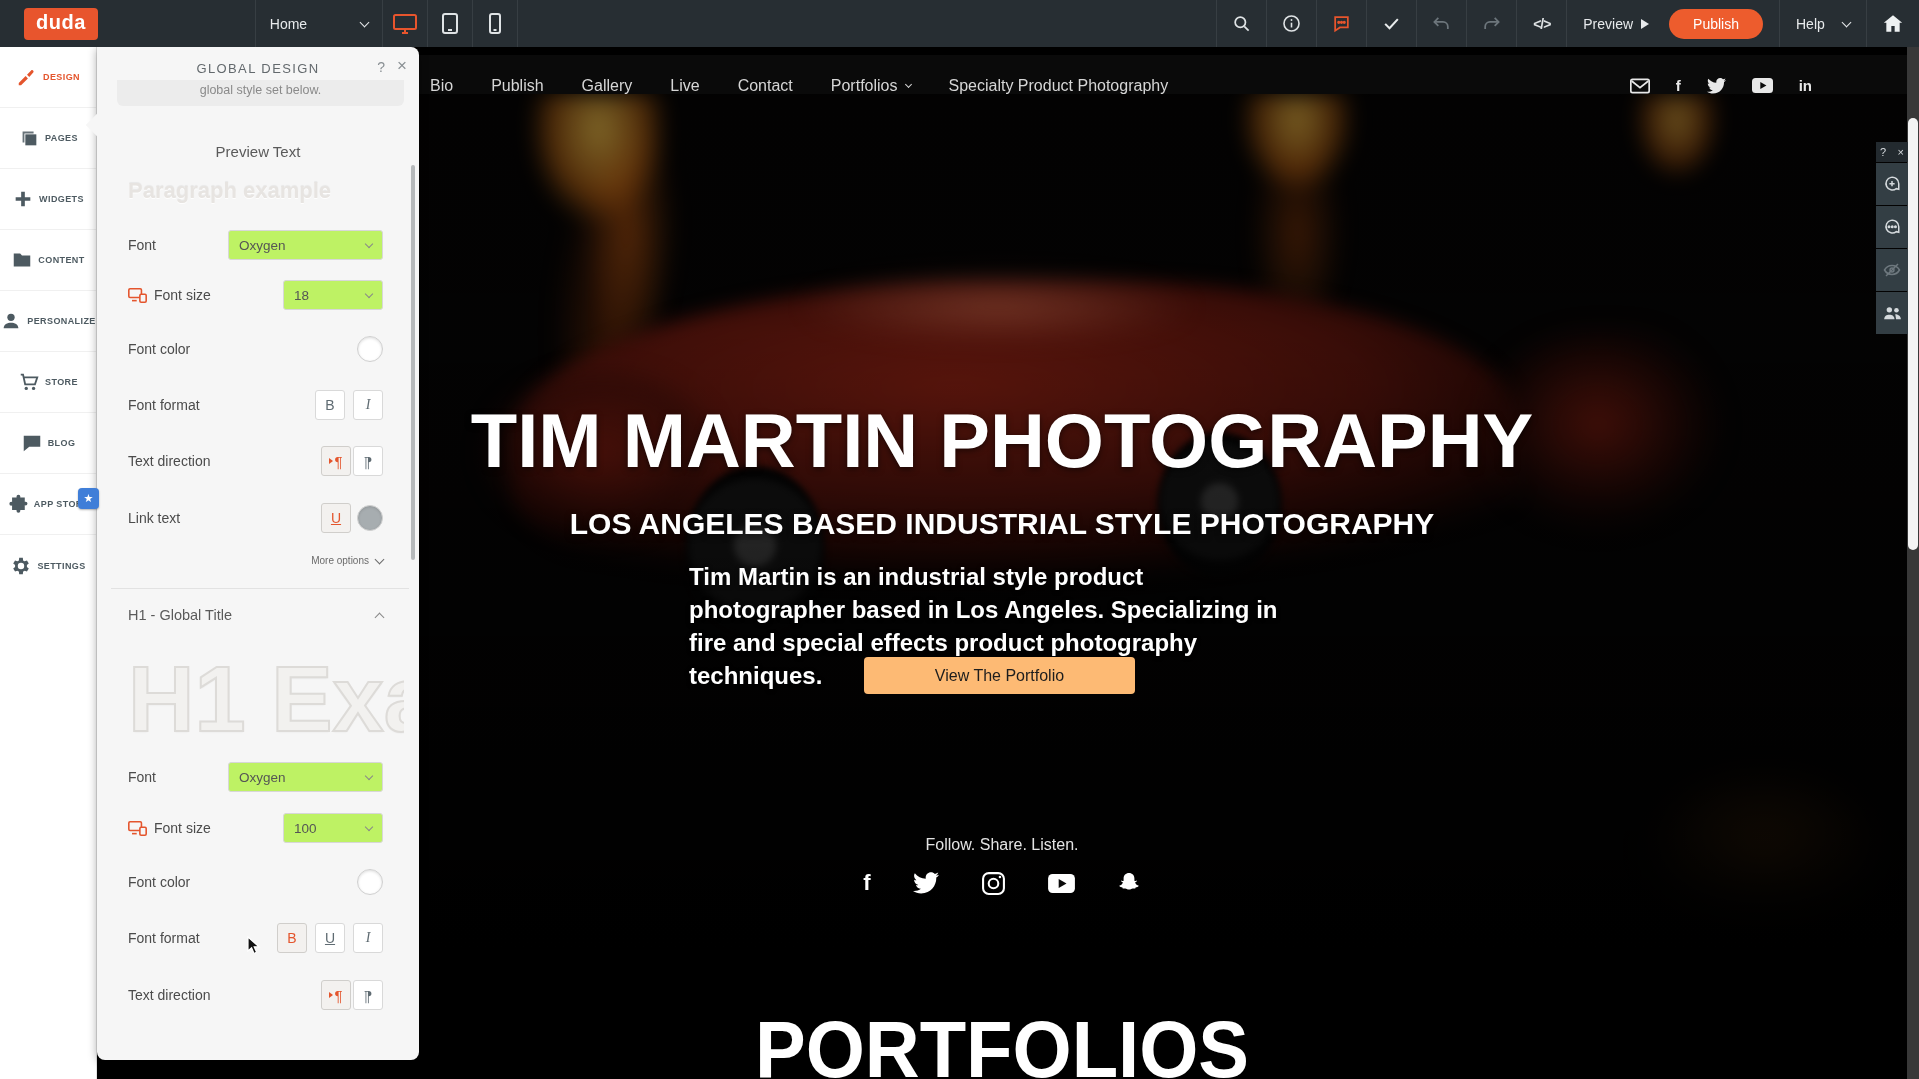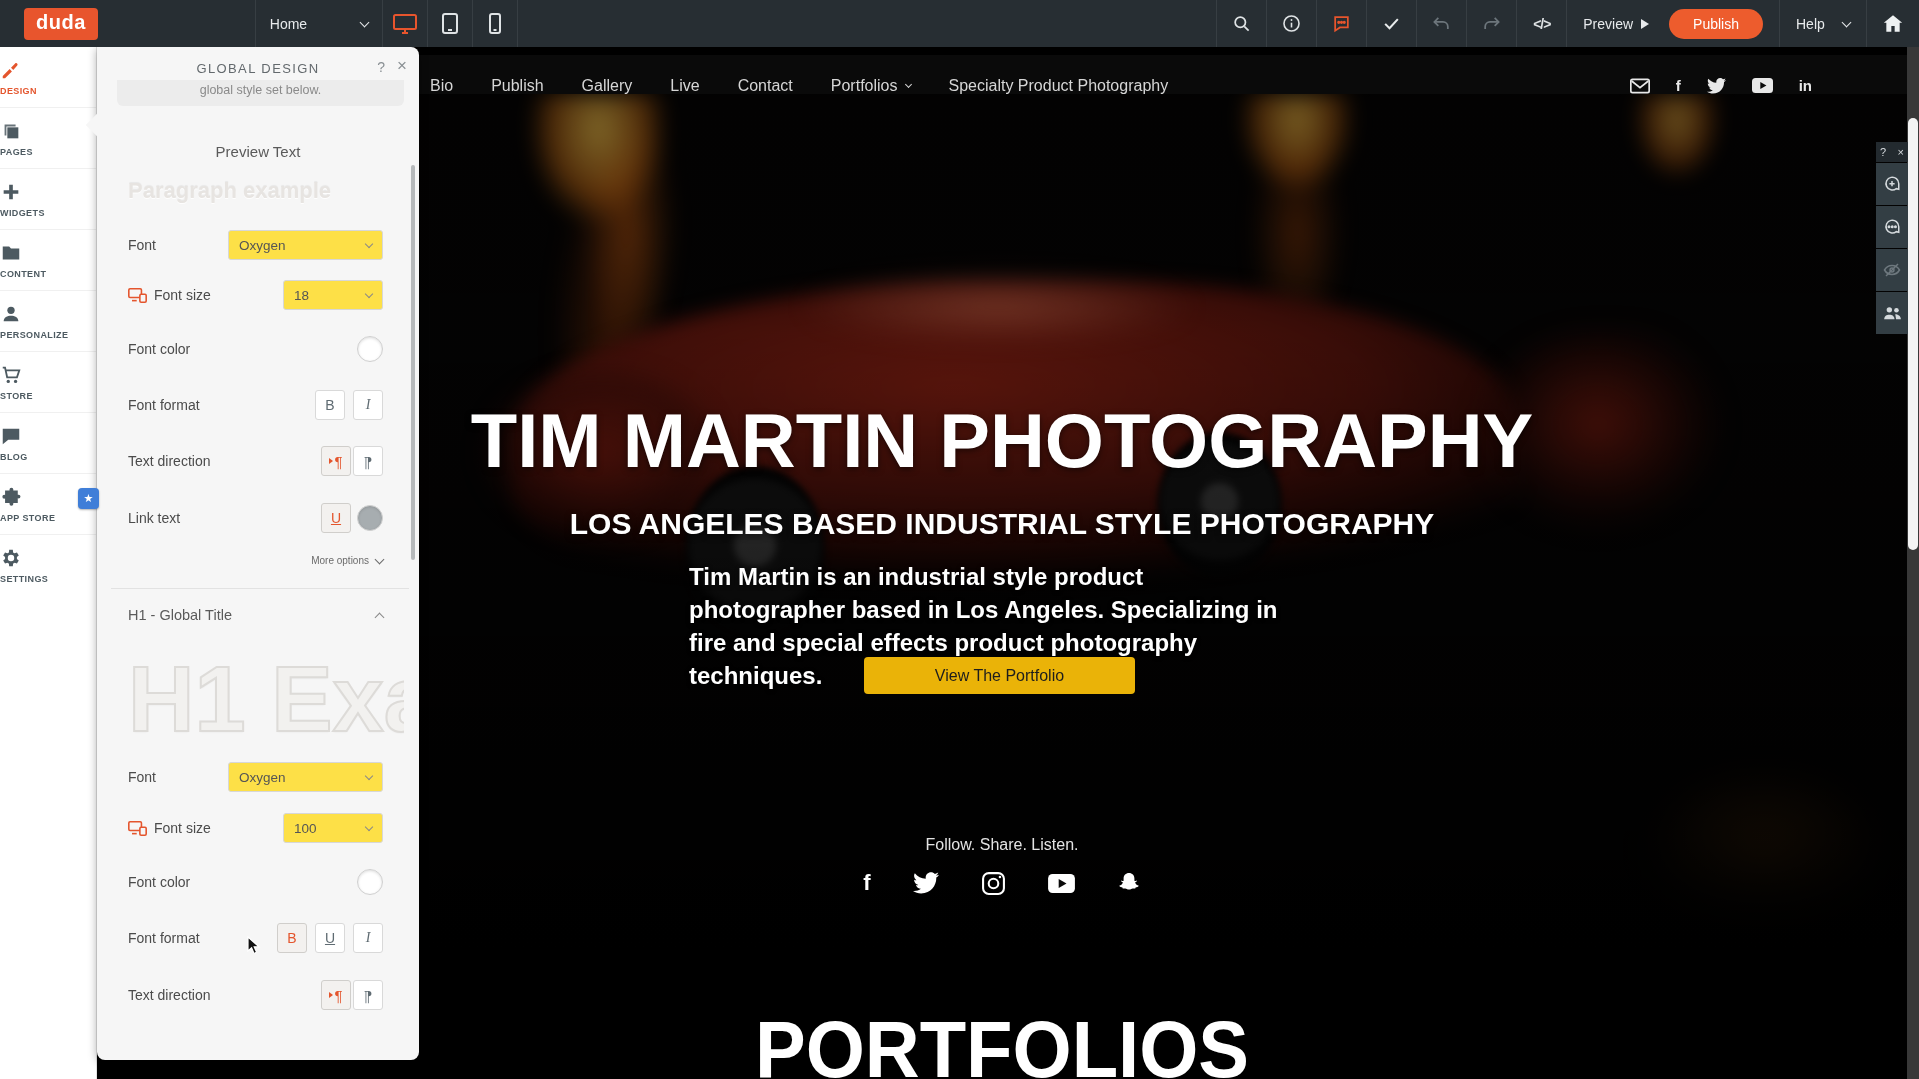--- a/index.html
+++ b/index.html
@@ -25,21 +25,21 @@
   #preview-cell{padding:0 16px;font-size:14px;gap:8px;color:#e7eaec;}
   .play-tri{width:0;height:0;border-left:8px solid #e7eaec;border-top:5px solid transparent;border-bottom:5px solid transparent;}
   #publish-btn{background:#ed5c2d;color:#fff;border:none;border-radius:16px;height:30px;
     padding:0 24px;font-size:14px;margin:0 16px 0 4px;font-family:inherit;}
   #help-cell{width:86px;justify-content:space-between;padding:0 16px;font-size:14px;color:#e7eaec;}
   .code-txt{font-size:14px;font-weight:bold;letter-spacing:-1px;color:#dfe3e5;}
 
   
   #sidebar{position:absolute;left:0;top:47px;width:97px;bottom:0;background:#fff;z-index:15;
     border-right:1px solid #e3e3e3;display:flex;flex-direction:column;}
-  .sb-item{height:61px;display:flex;flex-direction:column;align-items:flex-start;justify-content:center;
+  .sb-item{height:61px;display:flex;flex-direction:row;align-items:center;justify-content:center;
     gap:5px;color:#4d5a61;border-bottom:1px solid #f0f0f0;}
   .sb-item .sb-label{font-size:9px;letter-spacing:.4px;font-weight:bold;}
   .sb-item.active{color:#e4552d;}
   .sb-item svg{fill:currentColor;stroke:none;}
   #appstore-badge{position:absolute;left:78px;top:488px;width:21px;height:21px;background:#3f7ed8;
     border-radius:4px;z-index:25;display:flex;align-items:center;justify-content:center;
     color:#fff;font-size:11px;box-shadow:0 1px 2px rgba(0,0,0,.3);}
 
   
   #site{position:absolute;left:97px;top:47px;width:1810px;bottom:0;background:#000;z-index:1;overflow:hidden;}
@@ -54,21 +54,21 @@
   #hero{position:absolute;left:0;top:47px;width:1810px;height:855px;background:#050404;overflow:hidden;}
   .fx{position:absolute;}
   .flame{filter:blur(10px);}
   .overlay{left:0;top:0;right:0;bottom:0;
     background:linear-gradient(180deg,rgba(0,0,0,.5) 0%,rgba(0,0,0,.35) 28%,rgba(0,0,0,.55) 55%,rgba(0,0,0,.82) 85%,#000 100%);}
   .hero-txt{position:absolute;left:0;width:100%;text-align:center;color:#fff;text-shadow:0 2px 6px rgba(0,0,0,.55);}
   #hero-title{top:252px;font-size:76px;font-weight:bold;letter-spacing:0;}
   #hero-subtitle{top:388px;font-size:30px;font-weight:bold;}
   #hero-body{position:absolute;left:592px;top:442px;width:590px;color:#fff;font-size:24px;
     font-weight:bold;line-height:1.38;text-shadow:0 1px 4px rgba(0,0,0,.6);}
-  #hero-cta{position:absolute;left:767px;top:563px;width:271px;height:37px;background:#eab308;color:#1d1d1d;
+  #hero-cta{position:absolute;left:767px;top:563px;width:271px;height:37px;background:#fdba74;color:#1d1d1d;
     border:none;border-radius:4px;font-size:16px;font-family:inherit;}
   #hero-follow{top:742px;font-size:16px;color:#e3e3e3;font-weight:normal;text-shadow:none;}
   #hero-socials{position:absolute;left:0;top:776px;width:100%;display:flex;justify-content:center;
     gap:42px;color:#fff;align-items:center;}
   #hero-socials .brand-txt{font-size:22px;font-weight:bold;}
 
   
   #portfolios-sec{position:absolute;left:0;top:902px;width:1810px;height:130px;background:#000;overflow:hidden;}
   #portfolios-title{margin-top:55px;text-align:center;color:#fff;font-size:80px;font-weight:bold;transform:scaleX(.95);}
 
@@ -91,21 +91,21 @@
   #scrollbox{position:absolute;left:20px;top:33px;width:287px;height:26px;background:#ececec;
     border-radius:0 0 6px 6px;overflow:hidden;font-size:12.5px;color:#8a8a8a;text-align:center;line-height:20px;}
   .p-center{position:absolute;left:0;width:100%;text-align:center;}
   #gt-heading{top:96px;font-size:15px;color:#5a5a5a;}
   .ghost{color:#e7e4e1;text-shadow:0 1px 1px #fff,0 -1px 1px rgba(0,0,0,.06);font-weight:bold;}
   #gt-preview{position:absolute;left:31px;top:131px;font-size:22px;}
   #h1-preview{position:absolute;left:31px;top:600px;width:276px;font-size:92px;white-space:nowrap;
     overflow:hidden;color:#f2f1ef;-webkit-text-stroke:2px #dddbd8;text-shadow:0 1px 2px rgba(0,0,0,.08);}
   .row{position:absolute;left:31px;right:36px;height:30px;display:flex;align-items:center;justify-content:space-between;}
   .lbl{font-size:14px;color:#4b4b4b;display:flex;align-items:center;gap:7px;}
-  .dd{background:#fde047;border:1px solid #d7d7d7;border-radius:3px;height:30px;display:flex;align-items:center;
+  .dd{background:#bef264;border:1px solid #d7d7d7;border-radius:3px;height:30px;display:flex;align-items:center;
     justify-content:space-between;padding:0 10px;font-size:13.5px;color:#555;}
   .dd .chev{width:6px;height:6px;border-width:1.4px;color:#888;}
   .dd.w-font{width:155px;}
   .dd.w-size{width:100px;}
   .swatch{width:26px;height:26px;border-radius:50%;background:#fff;border:1px solid #d0d0d0;
     box-shadow:inset 0 1px 3px rgba(0,0,0,.14);}
   .swatch.gray{background:#a7adb0;}
   .btn-group{display:flex;gap:8px;}
   .btn-group.tight{gap:2px;}
   .tbtn{width:30px;height:30px;background:#fff;border:1px solid #d9d9d9;border-radius:3px;

